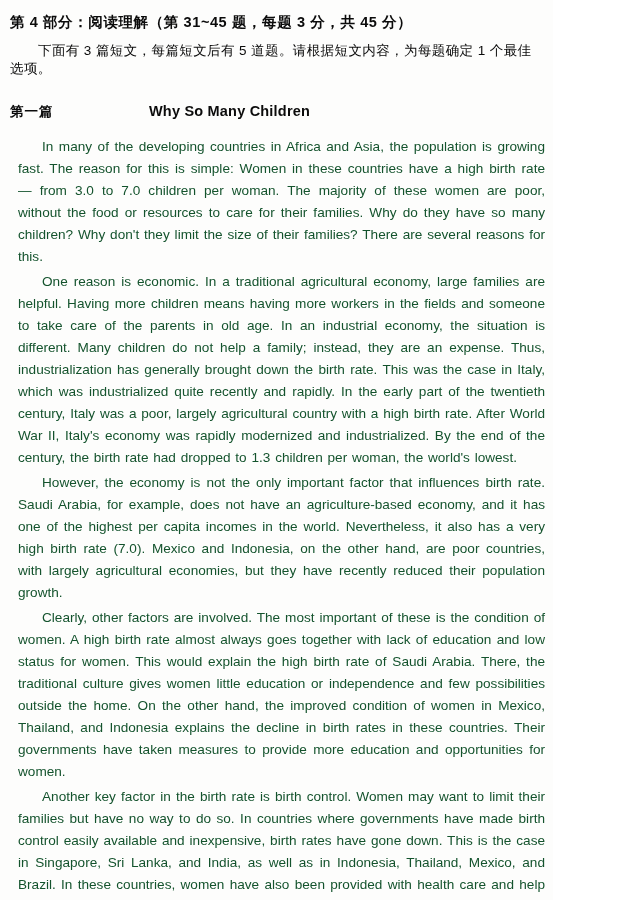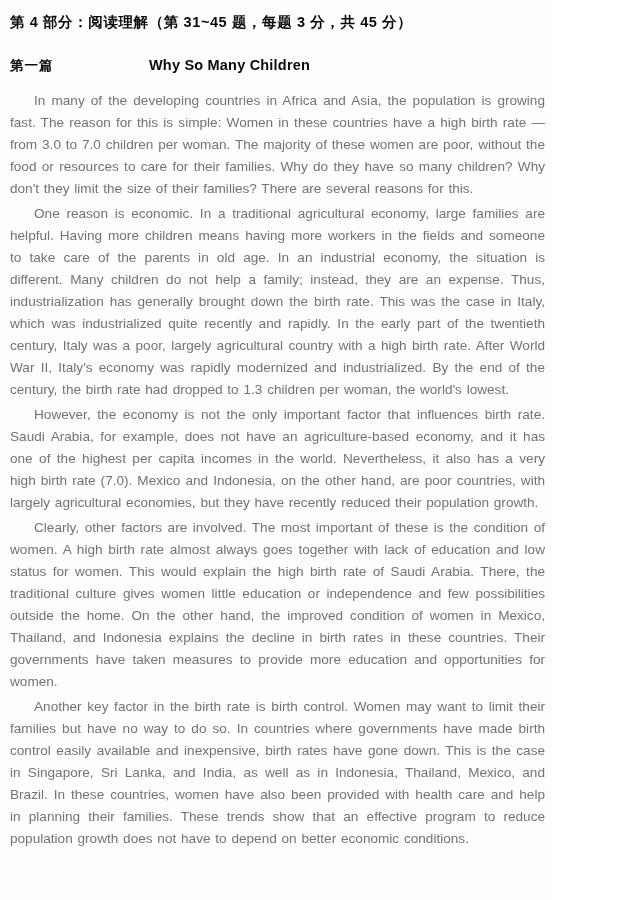--- a/index.html
+++ b/index.html
@@ -49,36 +49,37 @@
     left: -48px;
     text-align: center;
     font-weight: bold;
     font-size: 14.5px;
     letter-spacing: 0.2px;
   }
   .passage-body {
     margin-top: 15px;
   }
   .passage-body p {
-    margin: 0 0 3px 0;
+    margin: 0 0 3px 8px;
     font-size: 13.6px;
     line-height: 22px;
     text-align: justify;
     text-indent: 24px;
     word-spacing: 1px;
-    color: #737373;
+    color: #14532d;
   }
 </style>
 </head>
 <body>
 
 <div class="page">
 
   <div class="section-heading">第 4 部分：阅读理解（第 31~45 题，每题 3 分，共 45 分）</div>
 
+  <div class="section-instructions">下面有 3 篇短文，每篇短文后有 5 道题。请根据短文内容，为每题确定 1 个最佳选项。</div>
 
   <div class="title-row">
     <span class="passage-label">第一篇</span>
     <div class="passage-title">Why So Many Children</div>
   </div>
 
   <div class="passage-body">
     <p>In many of the developing countries in Africa and Asia, the population is growing fast. The reason for this is simple: Women in these countries have a high birth rate — from 3.0 to 7.0 children per woman. The majority of these women are poor, without the food or resources to care for their families. Why do they have so many children? Why don't they limit the size of their families? There are several reasons for this.</p>
     <p>One reason is economic. In a traditional agricultural economy, large families are helpful. Having more children means having more workers in the fields and someone to take care of the parents in old age. In an industrial economy, the situation is different. Many children do not help a family; instead, they are an expense. Thus, industrialization has generally brought down the birth rate. This was the case in Italy, which was industrialized quite recently and rapidly. In the early part of the twentieth century, Italy was a poor, largely agricultural country with a high birth rate. After World War II, Italy's economy was rapidly modernized and industrialized. By the end of the century, the birth rate had dropped to 1.3 children per woman, the world's lowest.</p>
     <p>However, the economy is not the only important factor that influences birth rate. Saudi Arabia, for example, does not have an agriculture-based economy, and it has one of the highest per capita incomes in the world. Nevertheless, it also has a very high birth rate (7.0). Mexico and Indonesia, on the other hand, are poor countries, with largely agricultural economies, but they have recently reduced their population growth.</p>

